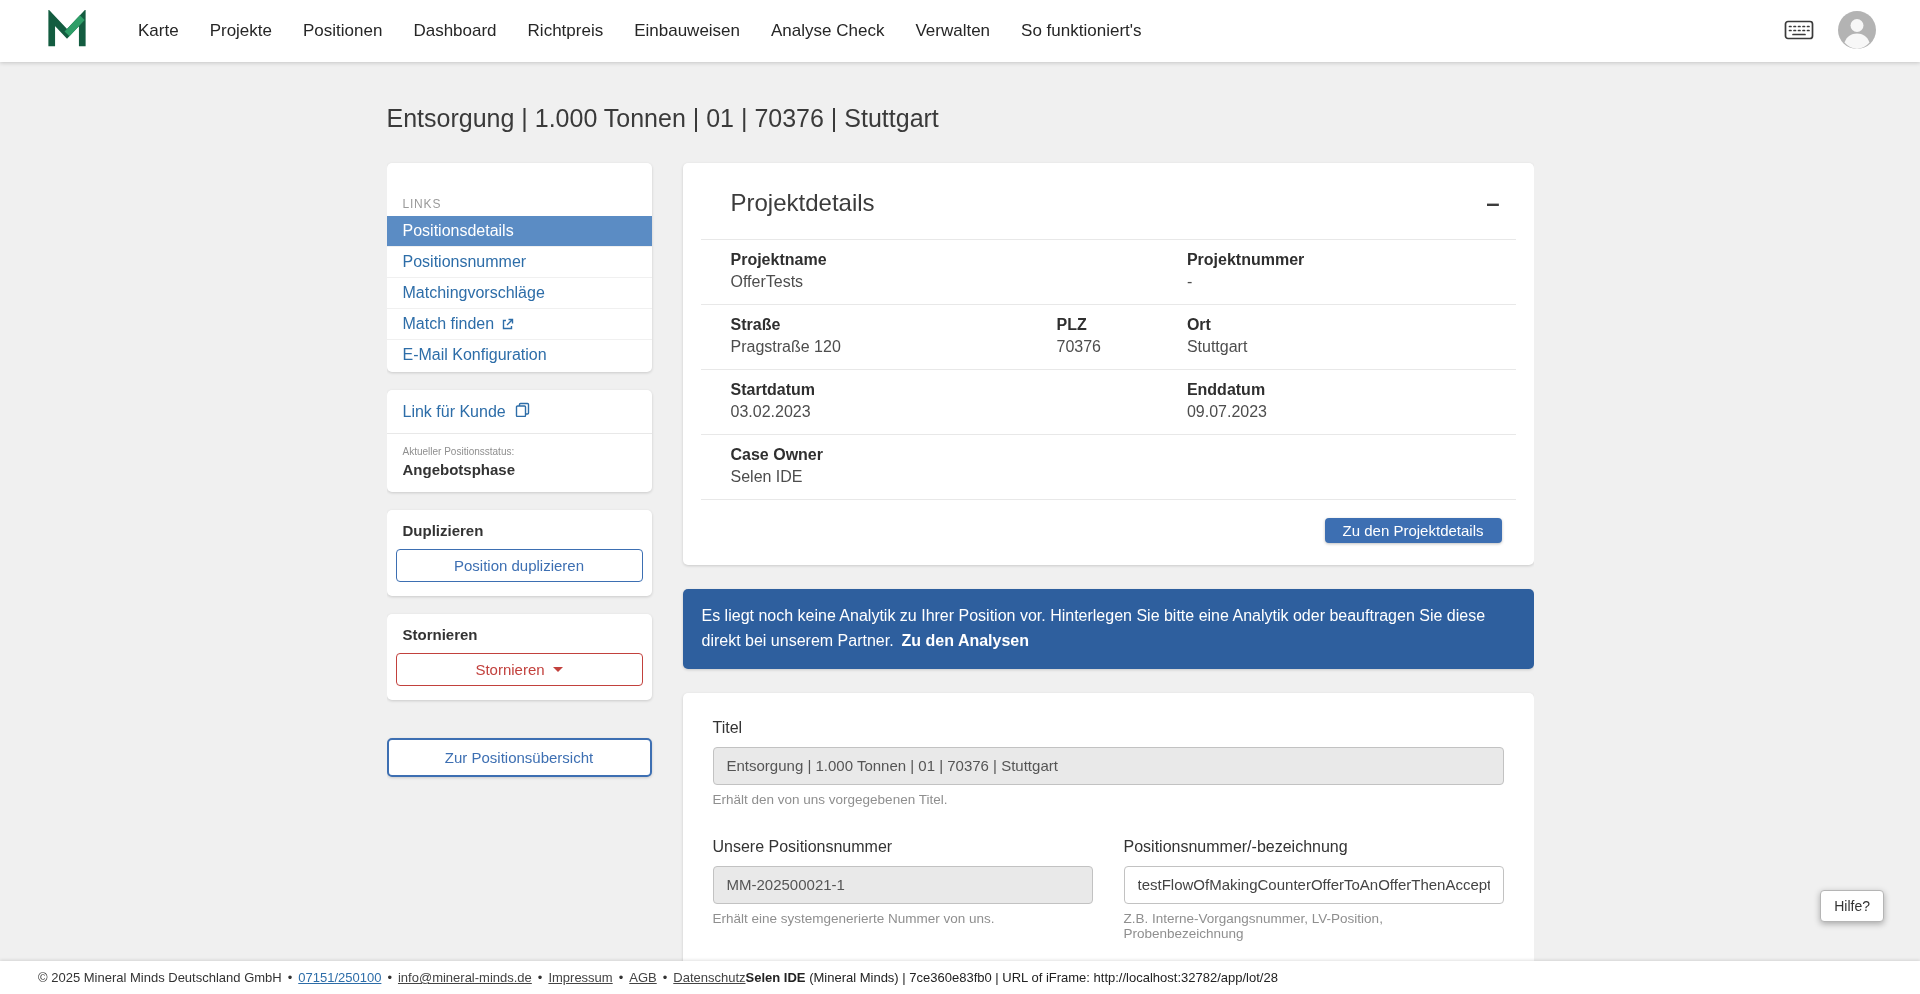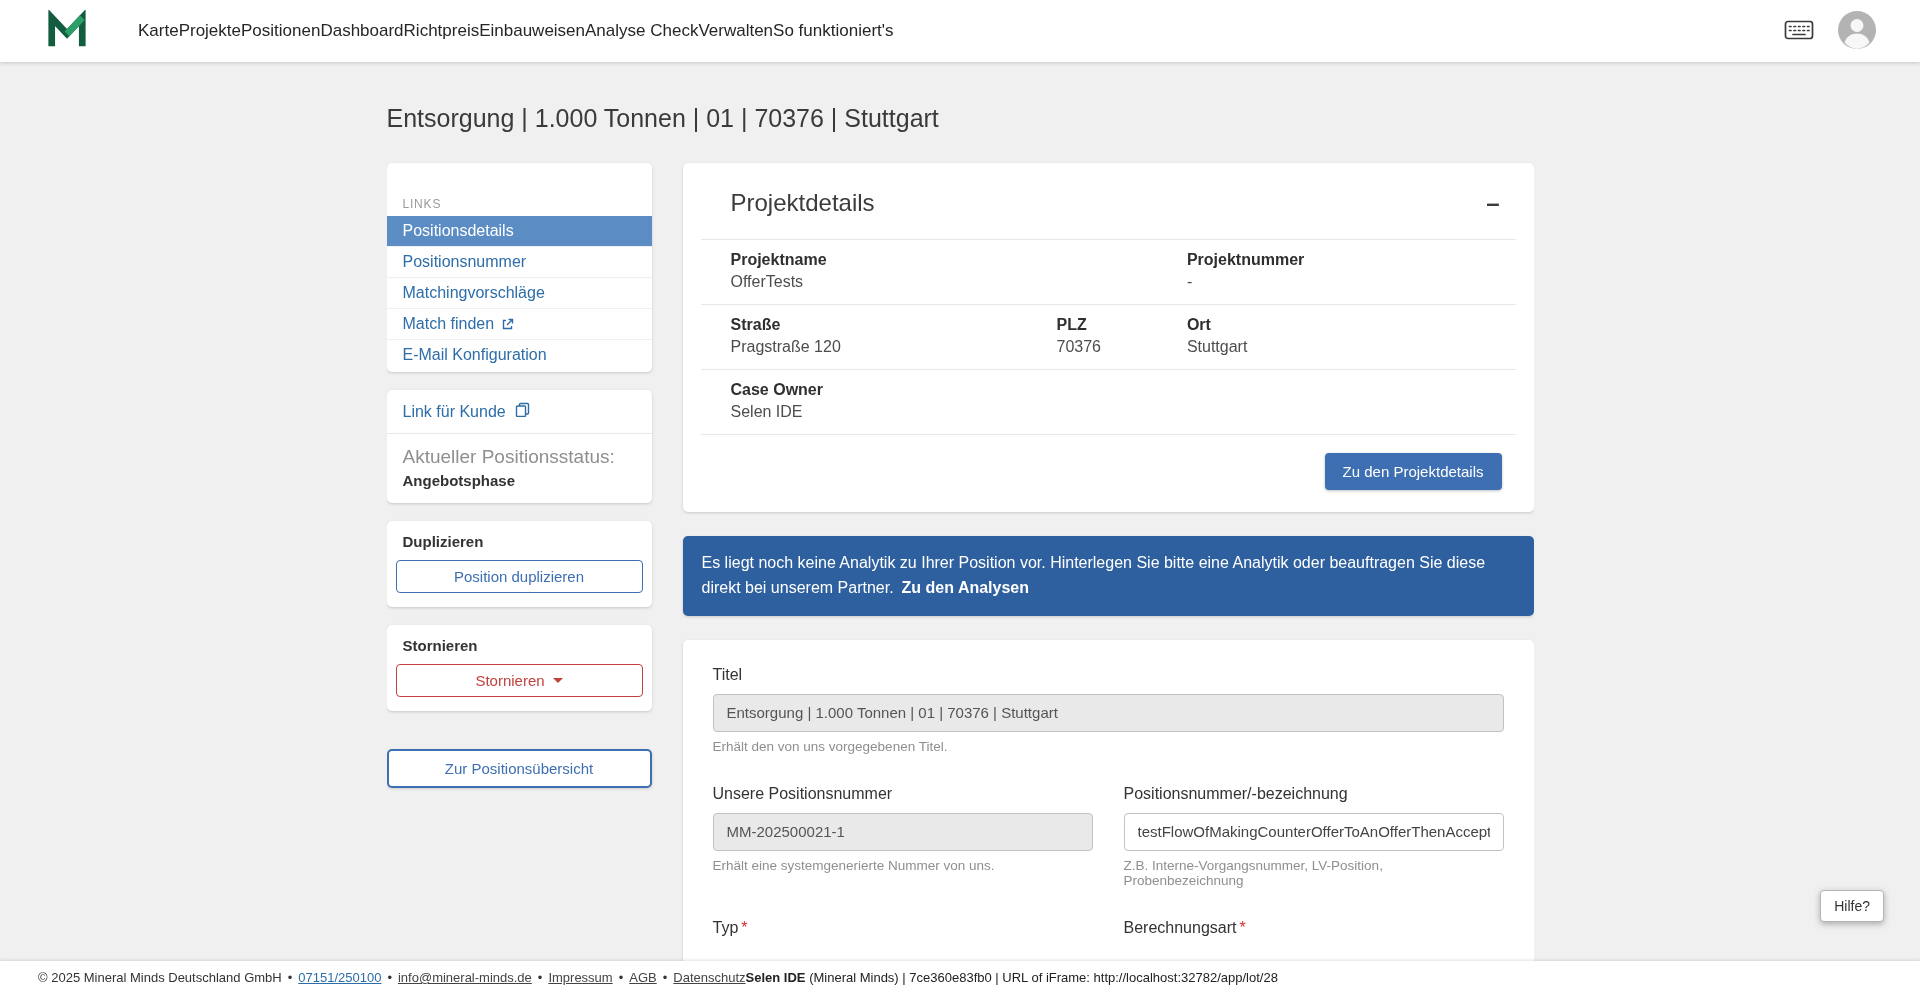--- a/index.html
+++ b/index.html
@@ -22,21 +22,21 @@
   }
   
   .navbar{
     height:62px;background:#fff;display:flex;align-items:center;
     justify-content:space-between;padding:0 44px 0 46px;
     box-shadow:0 1px 4px rgba(0,0,0,.18);position:relative;z-index:5;
   }
   .nav-left{display:flex;align-items:center;}
   .logo{display:block;cursor:pointer;}
   .logo svg{display:block;}
-  nav{display:flex;margin-left:50px;}
+  nav{display:flex;column-gap:31px;margin-left:50px;}
   .nav-item{font-size:17px;font-weight:500;color:#262626;text-decoration:none;cursor:pointer;white-space:nowrap;}
   .nav-right{display:flex;align-items:center;column-gap:24px;}
   .icon-btn{background:none;border:none;padding:0;cursor:pointer;display:flex;align-items:center;}
   
   .page{width:1147px;margin:0 auto;height:932px;overflow:hidden;}
   .page-title{font-size:25px;font-weight:500;color:#3a3a3a;margin:42px 0 30px;}
   .content{display:flex;gap:31px;align-items:flex-start;}
   aside{width:265px;flex:none;}
   main{flex:1;min-width:0;}
   .card{background:#fff;border-radius:5px;box-shadow:0 1px 3px rgba(0,0,0,.16);}
@@ -47,21 +47,21 @@
   .links-list li{
     padding:6px 16px;font-size:16px;font-weight:500;color:var(--blue-link);
     border-top:1px solid #f0f0f0;cursor:pointer;display:flex;align-items:center;gap:7px;
   }
   .links-list li:first-child{border-top:none;}
   .links-list li.active{background:var(--blue-active);color:#fff;}
   .ext-icon{display:inline-flex;}
   .kunde-card{margin-bottom:18px;overflow:hidden;}
   .kunde-link{display:flex;align-items:center;gap:9px;padding:12px 16px;color:var(--blue-link);font-size:16px;font-weight:500;text-decoration:none;cursor:pointer;}
   .kunde-divider{height:1px;background:var(--border);}
-  .status-label{padding:12px 16px 2px;font-size:19px;color:var(--text-gray);}
+  .status-label{padding:12px 16px 2px;font-size:10px;color:var(--text-gray);}
   .status-value{padding:2px 16px 14px;font-size:15px;font-weight:700;color:#333;}
   .action-card{margin-bottom:18px;padding:12px 9px 14px;}
   .card-heading{font-size:15px;font-weight:700;color:#333;margin:0 0 10px 7px;}
   .btn-outline-blue,.btn-outline-red{
     width:100%;background:#fff;font-size:15px;padding:7px 0;border-radius:4px;cursor:pointer;
     font-family:inherit;display:flex;align-items:center;justify-content:center;gap:8px;
   }
   .btn-outline-blue{border:1px solid var(--blue-primary);color:var(--blue-primary);}
   .btn-outline-red{border:1px solid var(--danger-red);color:var(--danger-red);}
   .caret-down{width:0;height:0;border-left:5px solid transparent;border-right:5px solid transparent;border-top:5px solid currentColor;display:inline-block;}
@@ -79,21 +79,21 @@
   .prow{display:grid;grid-template-columns:40% 16% 44%;border-bottom:1px solid var(--border);padding:11px 0 13px;}
   .pcell{padding-left:30px;}
   .span2{grid-column:1/3;}
   .col3{grid-column:3;}
   .span3{grid-column:1/4;}
   .plabel{font-size:16px;font-weight:700;color:#2f2f2f;margin-bottom:4px;}
   .pvalue{font-size:16px;color:#4d4d4d;}
   .project-foot{display:flex;justify-content:flex-end;padding:18px 14px 6px;}
   .btn-primary{
     background:var(--blue-primary);color:#fff;border:none;border-radius:4px;
-    padding:10px 18px;font-size:15px;cursor:pointer;font-family:inherit;
+    padding:4px 18px;font-size:15px;cursor:pointer;font-family:inherit;
     box-shadow:0 1px 3px rgba(0,0,0,.25);
   }
   
   .banner{
     margin:24px 0;background:var(--banner-blue);border-radius:5px;padding:15px 19px;
     color:#fff;font-size:16px;line-height:1.55;box-shadow:0 1px 3px rgba(0,0,0,.16);
   }
   .banner-link{color:#fff;font-weight:700;margin-left:8px;text-decoration:none;cursor:pointer;}
   
   .form-card{padding:26px 30px 80px;}
@@ -262,20 +262,30 @@
             <div class="pcell">
               <div class="plabel">PLZ</div>
               <div class="pvalue">70376</div>
             </div>
             <div class="pcell">
               <div class="plabel">Ort</div>
               <div class="pvalue">Stuttgart</div>
             </div>
           </div>
           <div class="prow">
+            <div class="pcell span2">
+              <div class="plabel">Startdatum</div>
+              <div class="pvalue">03.02.2023</div>
+            </div>
+            <div class="pcell col3">
+              <div class="plabel">Enddatum</div>
+              <div class="pvalue">09.07.2023</div>
+            </div>
+          </div>
+          <div class="prow">
             <div class="pcell span3">
               <div class="plabel">Case Owner</div>
               <div class="pvalue">Selen IDE</div>
             </div>
           </div>
         </div>
         <div class="project-foot">
           <button class="btn-primary">Zu den Projektdetails</button>
         </div>
       </section>

